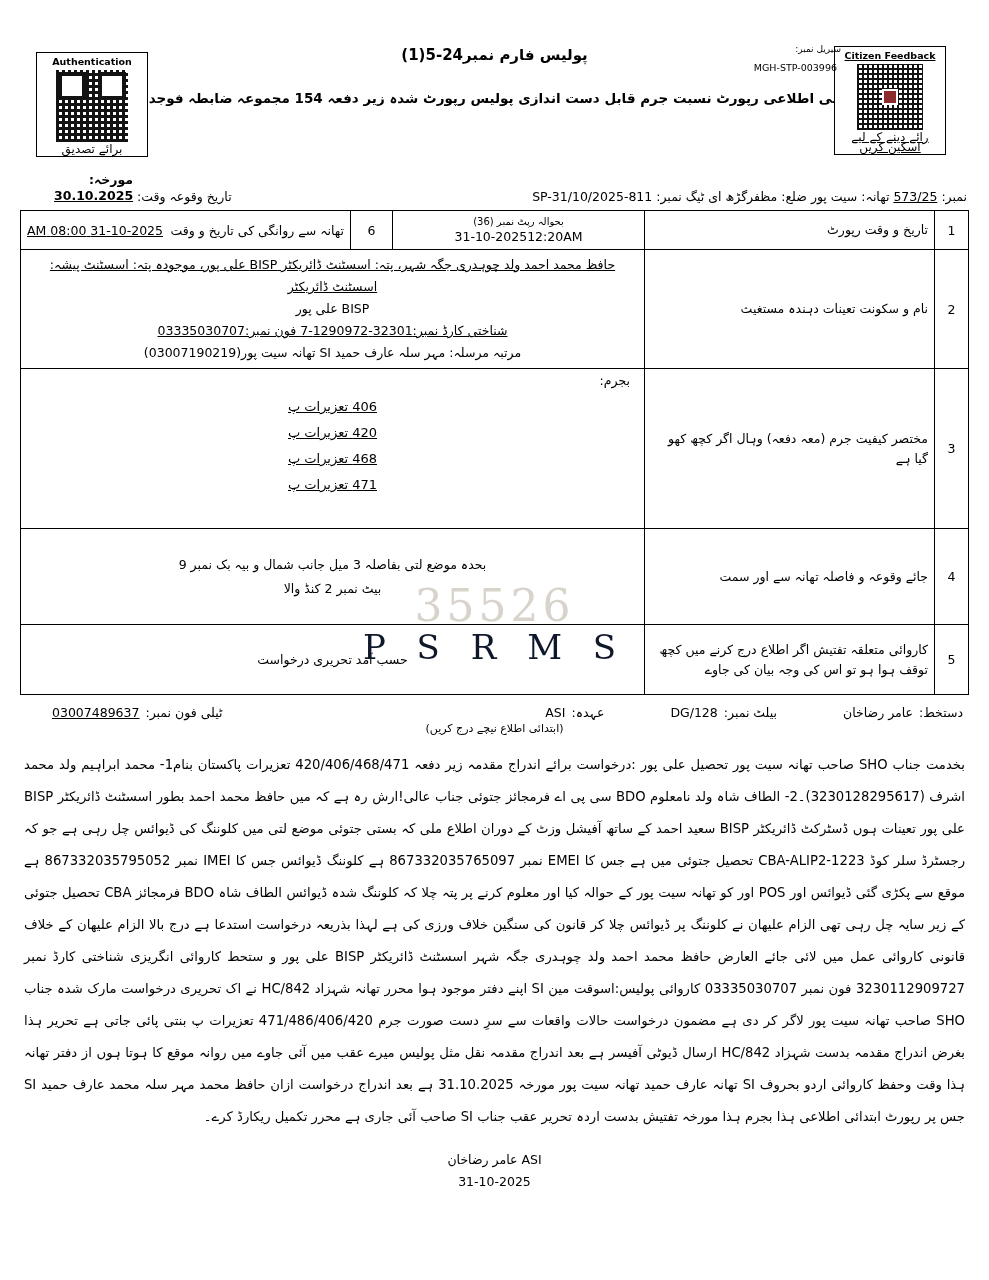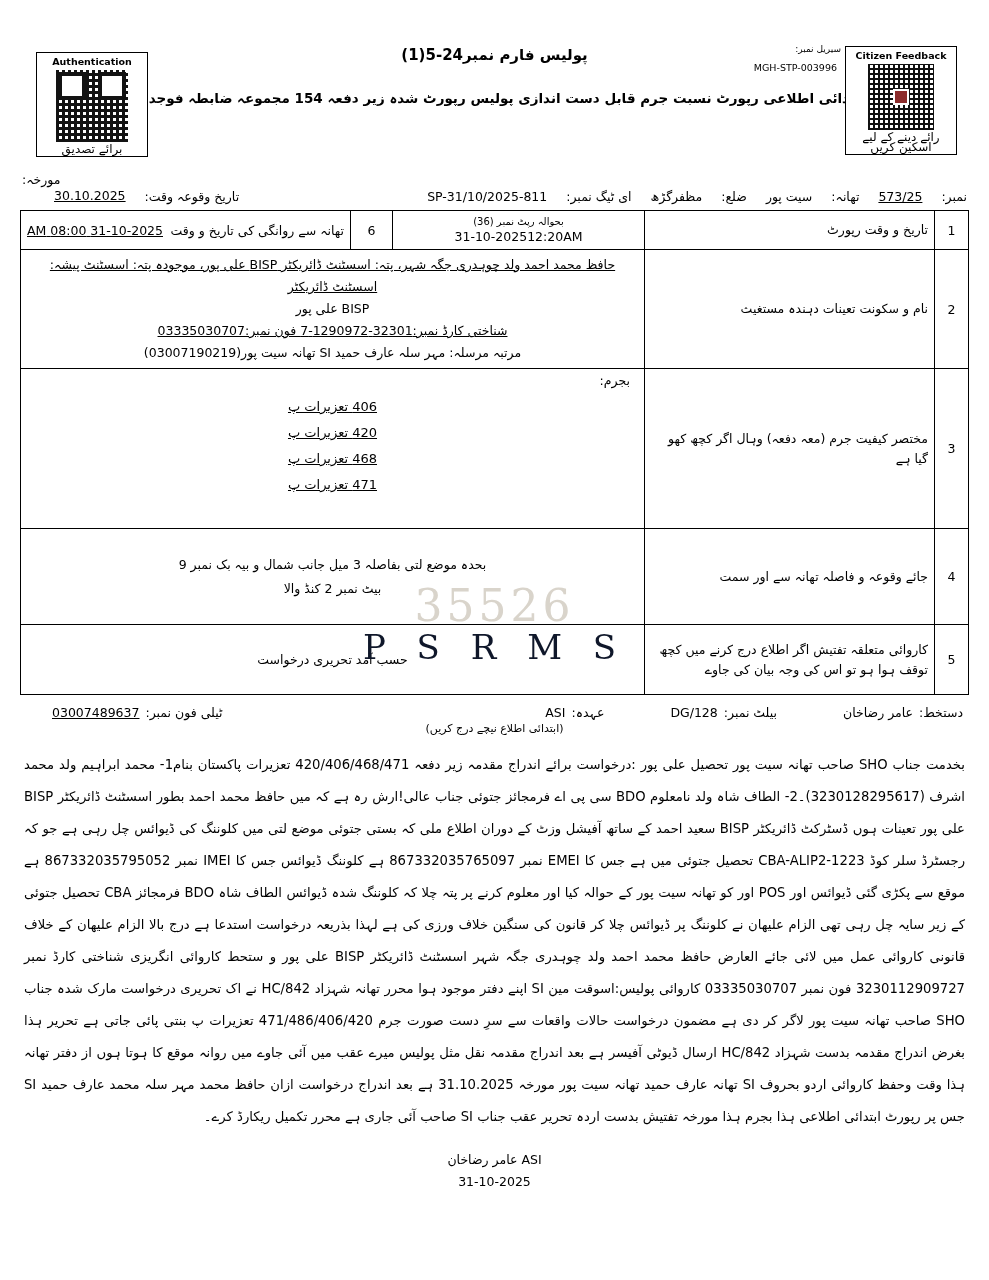--- a/index.html
+++ b/index.html
@@ -24,21 +24,21 @@
   }
   .qr-box {
     position: absolute;
     width: 112px;
     border: 1.5px solid #000;
     padding: 3px 3px 2px 3px;
     text-align: center;
     background: #fff;
   }
   .qr-box.left { left: 16px; top: 30px; }
-  .qr-box.right { right: 12px; top: 24px; }
+  .qr-box.right { right: 23px; top: 24px; text-decoration: underline; }
   .qr-title {
     font-size: 9.5px;
     font-weight: bold;
     line-height: 12px;
     margin-bottom: 2px;
   }
   .qr-img {
     width: 72px; height: 72px;
     margin: 0 auto;
     background-color: #fff;
@@ -116,23 +116,23 @@
   
   .idrow {
     display: flex;
     direction: rtl;
     align-items: flex-end;
     font-size: 12.5px;
     padding: 2px 2px 6px 2px;
   }
   .idrow .cell { white-space: nowrap; }
   .idrow .u { text-decoration: underline; margin-left: 32px; }
-  .idrow .sp1 { margin-left: 19px; }
+  .idrow .sp1 { margin-left: 4px; }
   .grow { flex: 1 1 auto; }
-  .date-cell { text-align: left; line-height: 16px; }
+  .date-cell { text-align: right; line-height: 16px; font-weight: bold; }
 
   
   table.main {
     width: 100%;
     border-collapse: collapse;
     direction: rtl;
     table-layout: fixed;
   }
   table.main td {
     border: 1px solid #000;

